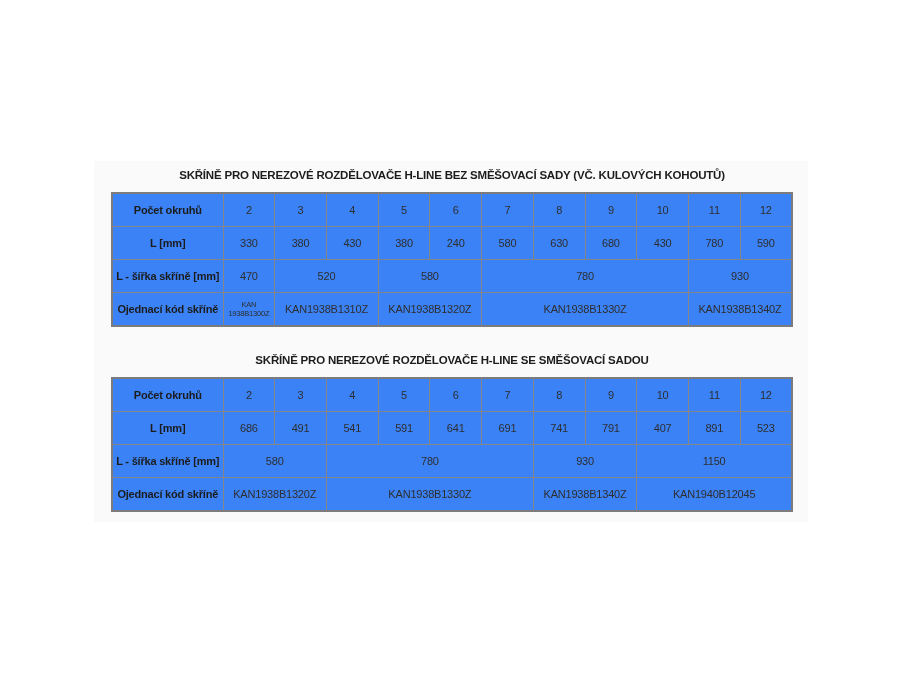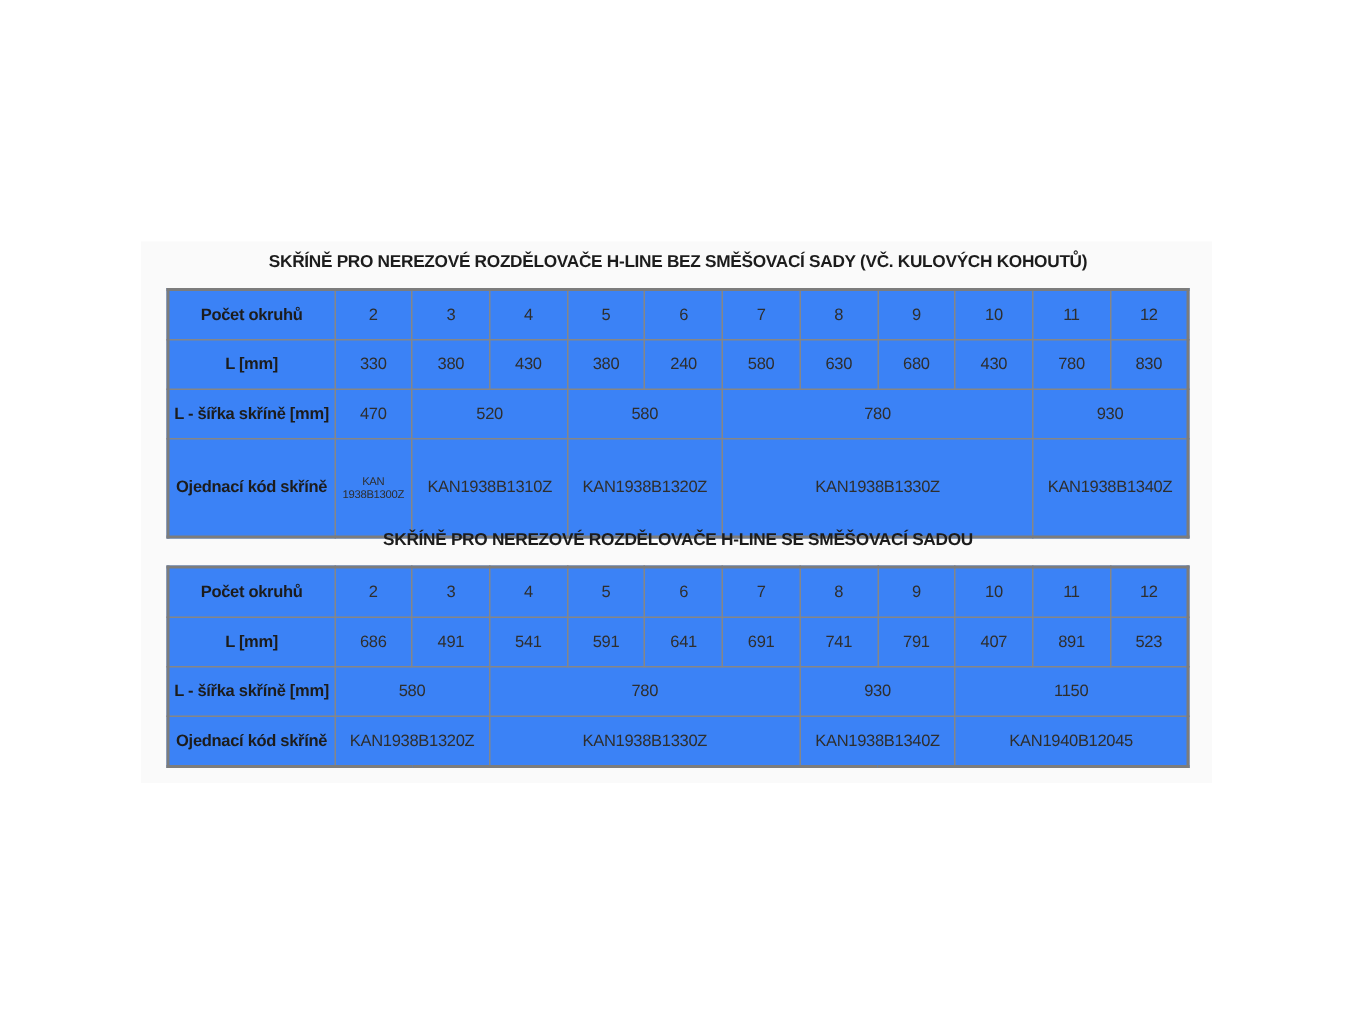--- a/index.html
+++ b/index.html
@@ -51,21 +51,21 @@
     letter-spacing: -0.2px;
     overflow: hidden;
   }
   table.spec td.hdr {
     font-weight: bold;
     color: #1c1c1c;
   }
   table.spec td.small-code {
     font-size: 7.5px;
     line-height: 9px;
-    padding: 16px 1px;
+    padding: 0 1px;
   }
 </style>
 </head>
 <body>
 
 <div class="content-panel"></div>
 
 <div class="tbl-title t1-title">SKŘÍNĚ PRO NEREZOVÉ ROZDĚLOVAČE H-LINE BEZ SMĚŠOVACÍ SADY (VČ. KULOVÝCH KOHOUTŮ)</div>
 
 <table class="spec t1">
@@ -103,21 +103,21 @@
       <td>330</td>
       <td>380</td>
       <td>430</td>
       <td>380</td>
       <td>240</td>
       <td>580</td>
       <td>630</td>
       <td>680</td>
       <td>430</td>
       <td>780</td>
-      <td>830</td>
+      <td>590</td>
     </tr>
     <tr>
       <td class="hdr">L - šířka skříně [mm]</td>
       <td colspan="1">470</td>
       <td colspan="2">520</td>
       <td colspan="2">580</td>
       <td colspan="4">780</td>
       <td colspan="2">930</td>
     </tr>
     <tr>

